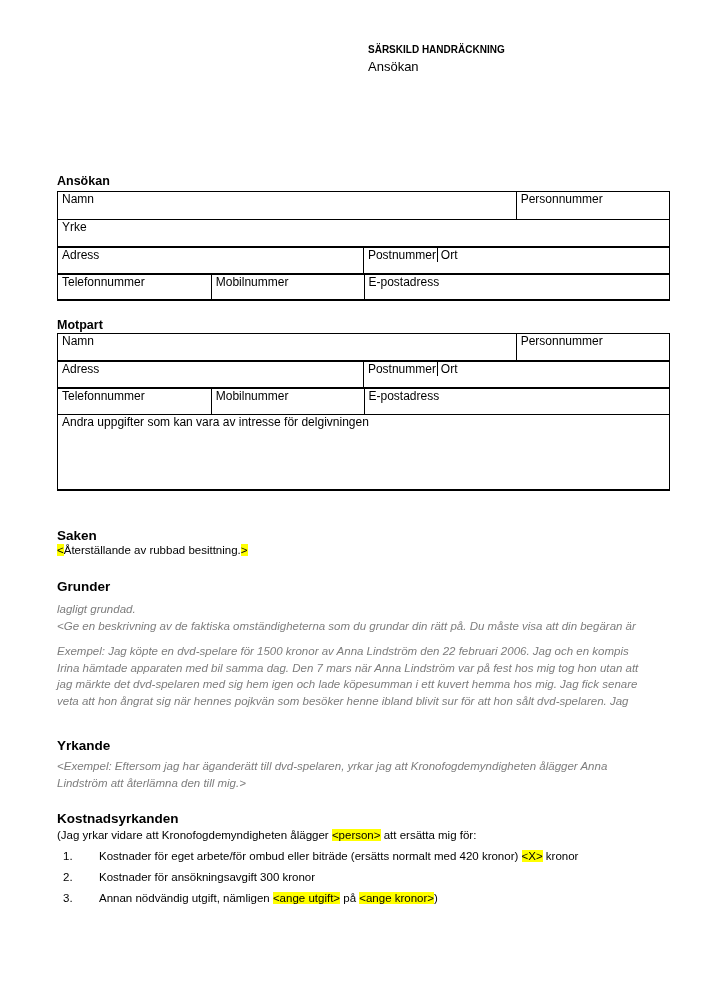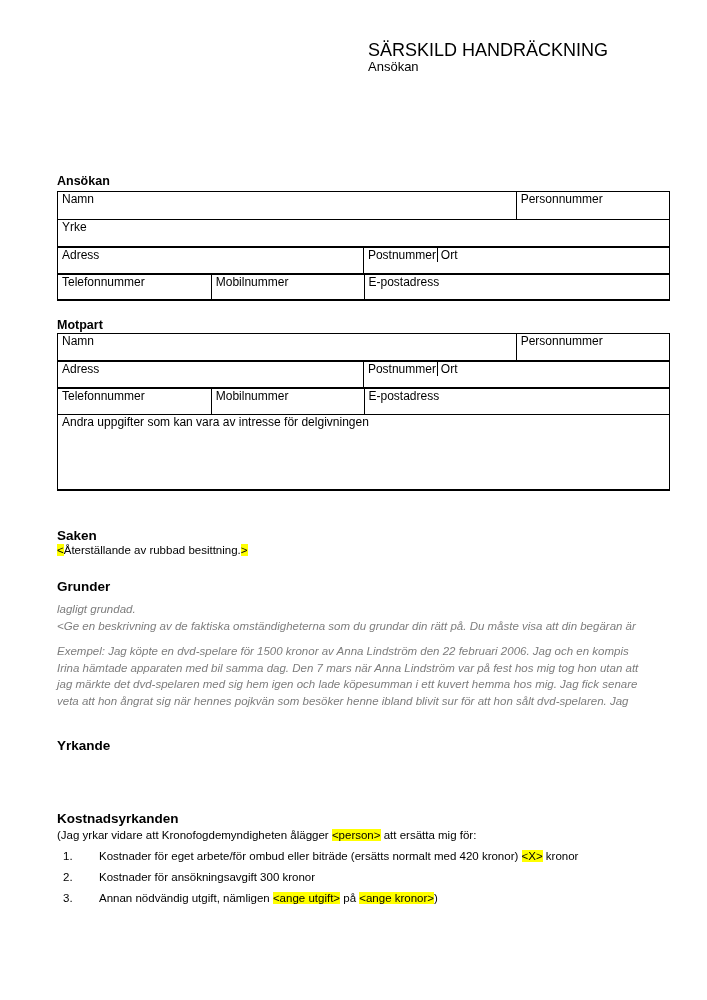--- a/index.html
+++ b/index.html
@@ -1,21 +1,21 @@
 <!DOCTYPE html>
 <html lang="sv"><head>
 <meta charset="utf-8">
 <style>
   html,body{margin:0;padding:0;background:#fff}
   .page{position:relative;width:707px;height:1000px;background:#fff;overflow:hidden;
         font-family:"Liberation Sans",sans-serif;color:#000}
   .abs{position:absolute}
 
   
-  .doc-title-main{font-weight:normal;font-size:18px;line-height:16px}
+  .doc-title-main{font-weight:bold;font-size:10px;line-height:16px}
   .doc-title-sub{font-size:13px;line-height:16px;margin-top:1px}
   .sec-h{font-weight:bold;font-size:12.5px;line-height:14px}
   .big-h{font-weight:bold;font-size:13.5px;line-height:15px}
 
   
   .ftable{position:absolute;left:57px;width:611px;border:1px solid #000;border-bottom-width:2px;background:#fff}
   .frow{display:flex;box-sizing:border-box}
   .fcell{box-sizing:border-box;position:relative;padding:2px 2px 0 4px;overflow:hidden}
   .lbl{display:block;font-size:12px;line-height:10px;color:#000}
   .bl{border-left:1px solid #000}
@@ -144,20 +144,22 @@
   </div>
   <div class="abs para muted" style="left:57px;top:643px;width:620px">
     <div>Exempel: Jag köpte en dvd-spelare för 1500 kronor av Anna Lindström den 22 februari 2006. Jag och en kompis</div>
     <div>Irina hämtade apparaten med bil samma dag. Den 7 mars när Anna Lindström var på fest hos mig tog hon utan att</div>
     <div>jag märkte det dvd-spelaren med sig hem igen och lade köpesumman i ett kuvert hemma hos mig. Jag fick senare</div>
     <div>veta att hon ångrat sig när hennes pojkvän som besöker henne ibland blivit sur för att hon sålt dvd-spelaren. Jag</div>
   </div>
 
   <div class="abs big-h" style="left:57px;top:738px">Yrkande</div>
   <div class="abs para muted" style="left:57px;top:758px;width:620px">
+    <div>&lt;Exempel: Eftersom jag har äganderätt till dvd-spelaren, yrkar jag att Kronofogdemyndigheten ålägger Anna</div>
+    <div>Lindström att återlämna den till mig.&gt;</div>
   </div>
 
   <div class="abs big-h" style="left:57px;top:811px">Kostnadsyrkanden</div>
   <div class="abs body-txt" style="left:57px;top:828px"><span>(Jag yrkar vidare att Kronofogdemyndigheten ålägger </span><span class="hl">&lt;person&gt;</span><span> att ersätta mig för:</span></div>
 
   <div class="abs item" style="left:63px;top:849px"><span class="num">1.</span><span>Kostnader för eget arbete/för ombud eller biträde (ersätts normalt med 420 kronor) </span><span class="hl">&lt;X&gt;</span><span> kronor</span><span class="hl"></span><span></span></div>
 
   <div class="abs item" style="left:63px;top:870px"><span class="num">2.</span><span>Kostnader för ansökningsavgift 300 kronor</span><span class="hl"></span><span></span><span class="hl"></span><span></span></div>
 
   <div class="abs item" style="left:63px;top:891px"><span class="num">3.</span><span>Annan nödvändig utgift, nämligen </span><span class="hl">&lt;ange utgift&gt;</span><span> på </span><span class="hl">&lt;ange kronor&gt;</span><span>)</span></div>

